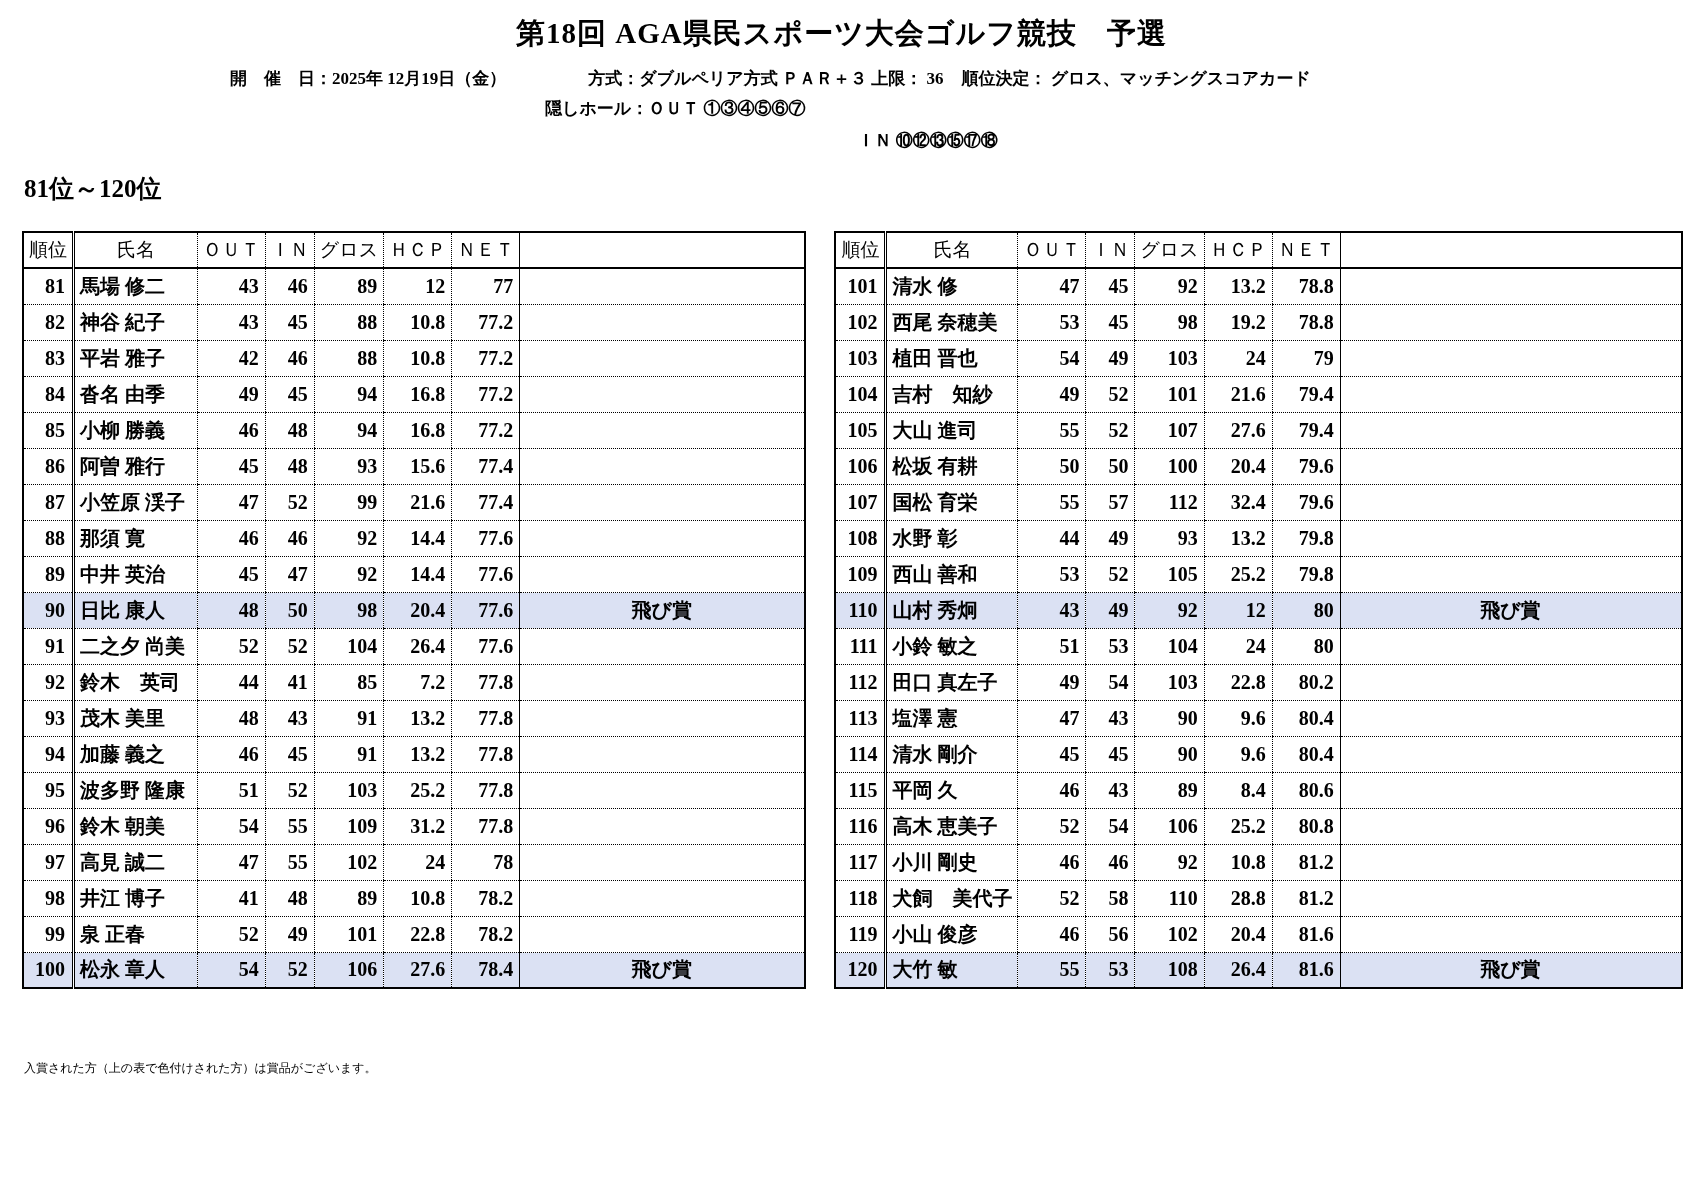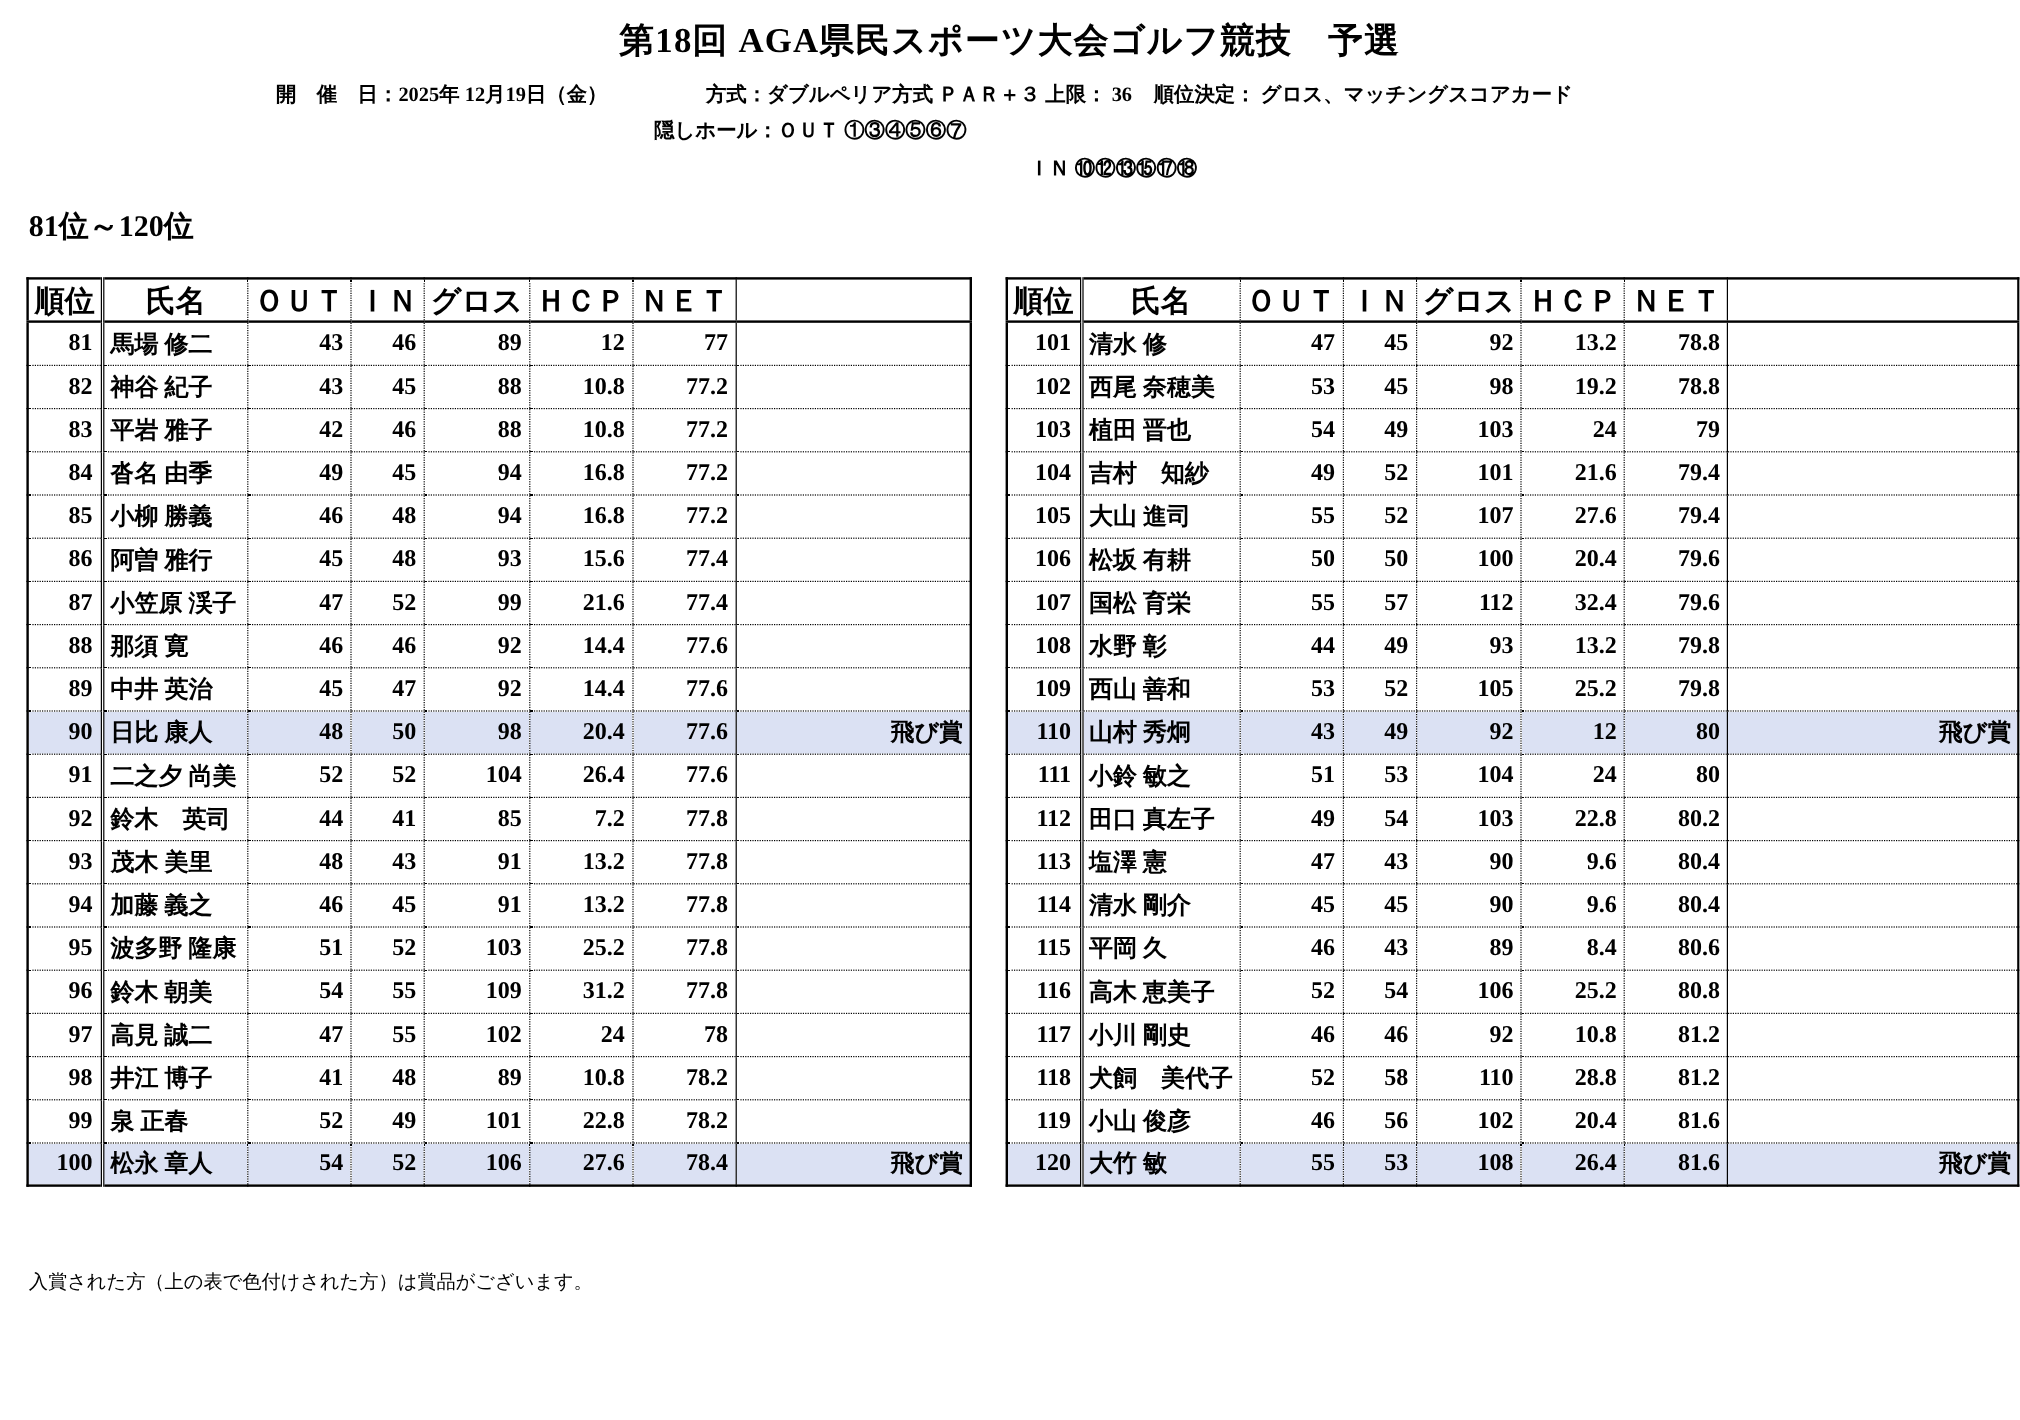--- a/index.html
+++ b/index.html
@@ -40,44 +40,44 @@
   table {
     border-collapse:collapse; table-layout:fixed;
     border:2px solid #000;
     font-size:20px; font-weight:bold;
   }
   th, td {
     height:36px; padding:0 5px;
     overflow:hidden; white-space:pre;
   }
   thead th {
-    text-align:center; font-weight:bold;
+    text-align:center; font-weight:normal;
     border-bottom:2px solid #000;
-    font-size:25px;
+    font-size:19px;
   }
   tbody td { border-bottom:1px dotted #000; }
   tbody tr:last-child td { border-bottom:none; }
 
   
   .c-name  { border-left:3px double #000; }
   .c-out, .c-in, .c-gross, .c-hcp, .c-net { border-left:1px dotted #000; }
   .c-prize { border-left:1px solid #000; }
 
   
   td.c-rank { text-align:right; padding-right:7px; }
   td.c-name { text-align:left; padding-left:5px; }
   td.c-out, td.c-in, td.c-gross, td.c-hcp, td.c-net { text-align:right; padding-right:6px; }
-  td.c-prize { text-align:right; padding-left:4px; }
+  td.c-prize { text-align:center; padding-left:4px; }
 
   tr.hl td { background:var(--hl); }
 
   .footer {
     margin:62px 0 0 24px;
     font-family:Liberation Serif, serif;
-    font-size:16px; line-height:35px; font-weight:normal;
+    font-size:12px; line-height:35px; font-weight:normal;
   }
 </style>
 </head>
 <body>
 
 <div class="page">
 
   <div class="title">第18回 AGA県民スポーツ大会ゴルフ競技　予選</div>
 
   <div class="meta-line l1">

